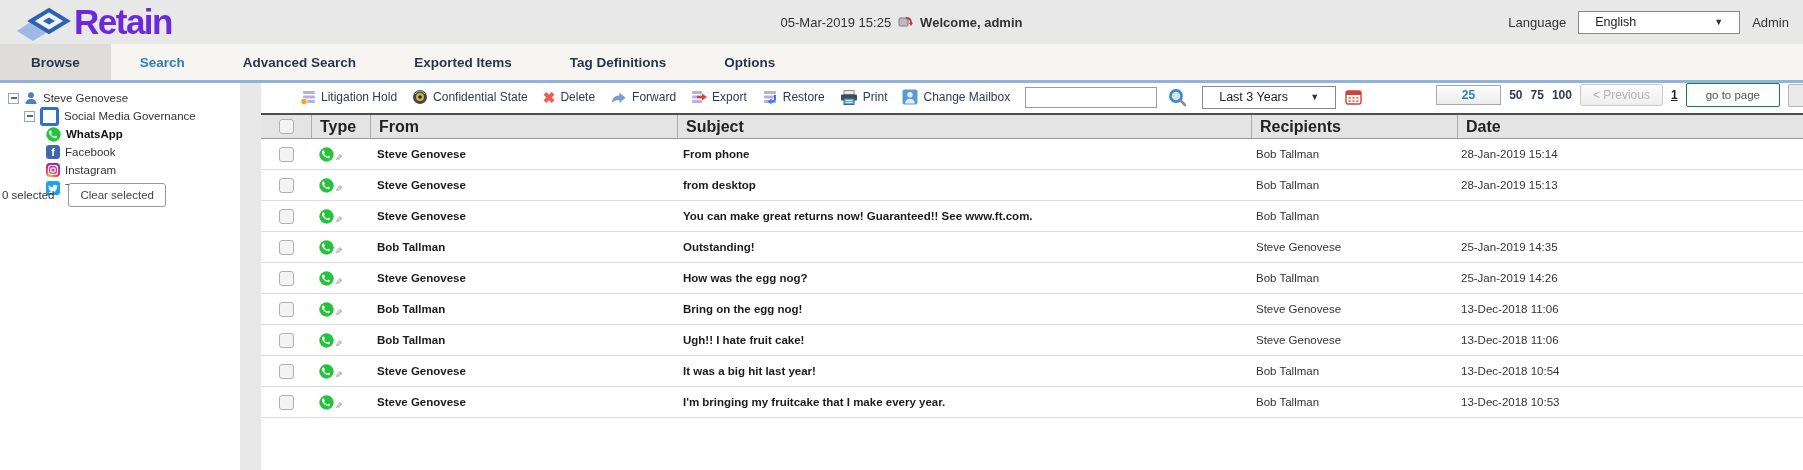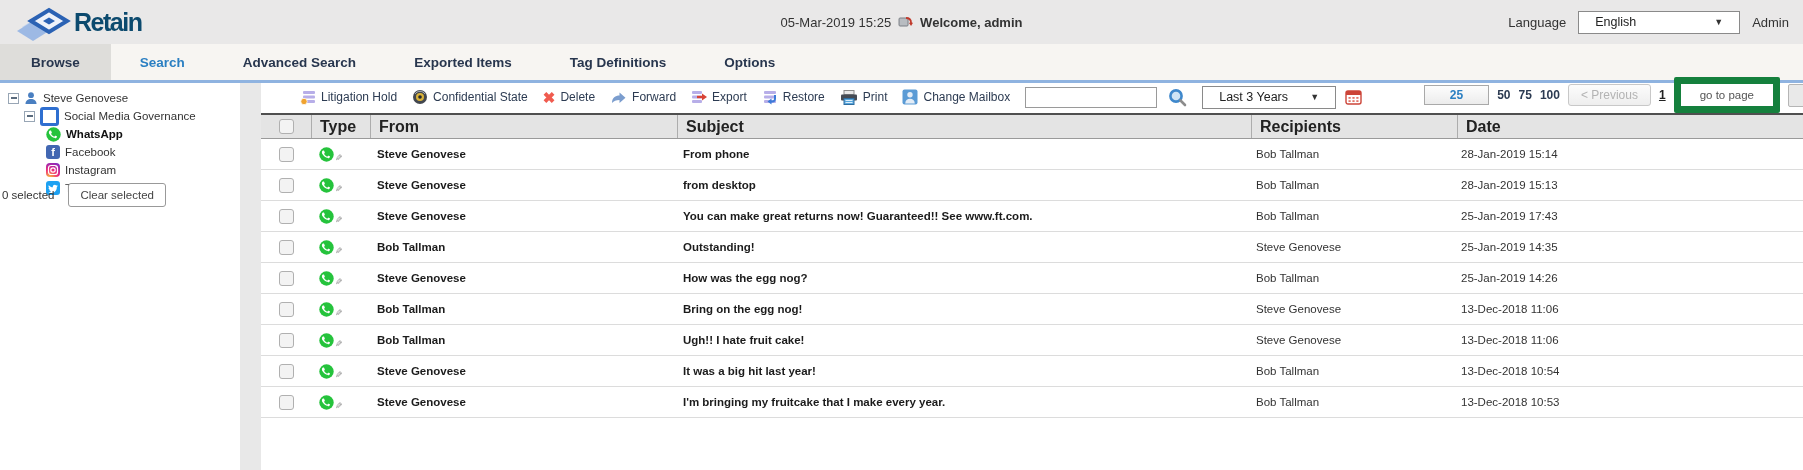--- a/index.html
+++ b/index.html
@@ -2,21 +2,21 @@
 <html><head>
 <meta charset="utf-8">
 <style>
   html,body{margin:0;padding:0}
   body{width:1803px;height:470px;overflow:hidden;position:relative;background:#fff;
        font-family:"Liberation Sans",sans-serif;color:#222}
 
   
   .topbar{position:absolute;left:0;top:0;width:100%;height:44px;background:#e9e8e8}
   .logo{position:absolute;left:14px;top:1px;display:flex;align-items:center;gap:2px}
-  .logo-text{font-size:25px;color:#0c4a6e;font-weight:600;letter-spacing:-1.5px}
+  .logo-text{font-size:35px;color:#6d28d9;font-weight:600;letter-spacing:-1.5px}
   .topcenter{position:absolute;left:50%;top:0;height:44px;transform:translateX(-50%);
              display:flex;align-items:center;gap:7px;font-size:13px;color:#333}
   .welcome{font-weight:700}
   .topright{position:absolute;right:14px;top:0;height:44px;display:flex;align-items:center;gap:12px;font-size:13px;color:#333}
   .select-box{display:flex;align-items:center;justify-content:space-between;width:128px;height:21px;
               background:#fff;border:1px solid #8a8a8a;padding:0 16px;font-size:12.5px;color:#222;cursor:pointer}
   .select-box .arrow{font-size:9px;color:#333}
   .admin-link{cursor:pointer}
 
   
@@ -51,21 +51,21 @@
   .cal-btn{cursor:pointer;display:flex;align-items:center}
 
   
   .pagination{position:absolute;top:84px;right:-47px;display:flex;align-items:center;gap:8px;height:22px;font-size:12px;color:#2c3b52}
   .psize{cursor:pointer;font-weight:700}
   .psize.active{color:#2b7fc2;font-weight:700;border:1px solid #a9a9a9;border-radius:0;
                 background:linear-gradient(#fdfdfd,#ececec);padding:2px 25px}
   .prev-btn{padding:3px 12px;border:1px solid #c8c8c8;border-radius:3px;background:linear-gradient(#fcfcfc,#eeeeee);
             color:#b3b3b3;cursor:default}
   .pagenum{font-weight:700;text-decoration:underline;color:#222;cursor:pointer}
-  .goto-btn{padding:5px 19px;border:7px solid #15803d;border-radius:2px;background:#fff;color:#555;font-size:11.5px;cursor:pointer}
+  .goto-btn{padding:5px 19px;border:1px solid #15803d;border-radius:2px;background:#fff;color:#555;font-size:11.5px;cursor:pointer}
   .partial-btn{width:60px;height:21px;border:1px solid #b5b5b5;border-radius:2px;background:#e9e9e9;cursor:pointer}
 
   
   .table{position:absolute;left:261px;top:113px;right:0;bottom:0}
   .thead{display:flex;align-items:stretch;height:23px;background:#e4e4e4;border-top:2px solid #4f4f4f;border-bottom:1px solid #9a9a9a;font-size:16px;font-weight:700;color:#222}
   .th{display:flex;align-items:center;padding-left:8px;border-right:1px solid #adadad}
   .th:last-child{border-right:none}
   .c-check{width:50px;flex:none;justify-content:center;padding-left:0}
   .c-type{width:50px;flex:none}
   .c-from{width:298px;flex:none}
@@ -353,21 +353,20 @@
       <div class="td c-type">
         <svg width="15" height="15" viewBox="0 0 15 15">
           <circle cx="7.5" cy="7.5" r="7.2" fill="#25c33c"></circle>
           <path d="M10.9 9.3c-.2-.1-1.1-.6-1.3-.6-.2-.1-.3-.1-.5.1-.1.2-.4.6-.6.7-.1.1-.2.1-.4 0-.3-.1-1-.4-1.7-1.1-.6-.6-1-1.2-1.2-1.5-.1-.2 0-.3.1-.5l.3-.3c.1-.1.1-.2.2-.3 0-.1 0-.3 0-.4 0-.1-.5-1.2-.7-1.6-.2-.4-.4-.3-.5-.3h-.4c-.1 0-.4.1-.6.3-.2.2-.7.7-.7 1.7s.8 2 .9 2.1c.1.2 1.4 2.2 3.4 3 2 .9 2 .6 2.3.6.4 0 1.2-.5 1.3-1 .2-.5.2-.9.1-1-.1 0-.2-.1-.4-.2z" fill="#fff"></path>
         </svg>
         <span class="pencil">✎</span>
       </div>
       <div class="td c-from bold-cell">Steve Genovese</div>
       <div class="td c-subject bold-cell">You can make great returns now! Guaranteed!! See www.ft.com.</div>
       <div class="td c-recip norm-cell">Bob Tallman</div>
-      <div class="td c-date norm-cell">25-Jan-2019 17:43</div>
     </div>
 
     <div class="trow">
       <div class="td c-check">
         <span class="cb"></span>
       </div>
       <div class="td c-type">
         <svg width="15" height="15" viewBox="0 0 15 15">
           <circle cx="7.5" cy="7.5" r="7.2" fill="#25c33c"></circle>
           <path d="M10.9 9.3c-.2-.1-1.1-.6-1.3-.6-.2-.1-.3-.1-.5.1-.1.2-.4.6-.6.7-.1.1-.2.1-.4 0-.3-.1-1-.4-1.7-1.1-.6-.6-1-1.2-1.2-1.5-.1-.2 0-.3.1-.5l.3-.3c.1-.1.1-.2.2-.3 0-.1 0-.3 0-.4 0-.1-.5-1.2-.7-1.6-.2-.4-.4-.3-.5-.3h-.4c-.1 0-.4.1-.6.3-.2.2-.7.7-.7 1.7s.8 2 .9 2.1c.1.2 1.4 2.2 3.4 3 2 .9 2 .6 2.3.6.4 0 1.2-.5 1.3-1 .2-.5.2-.9.1-1-.1 0-.2-.1-.4-.2z" fill="#fff"></path>

